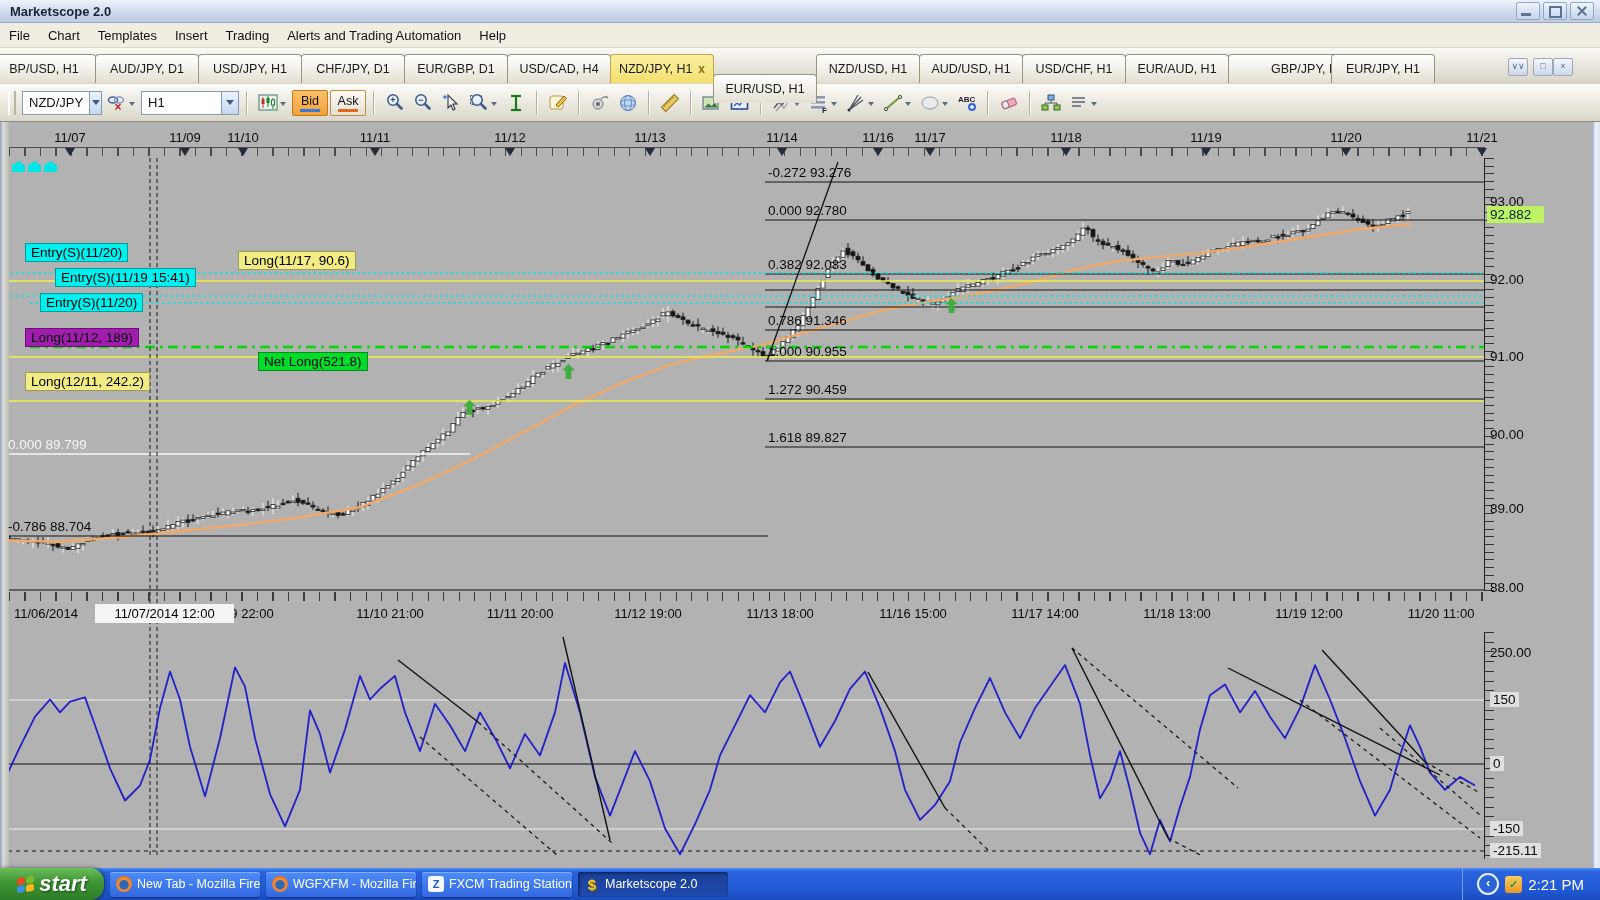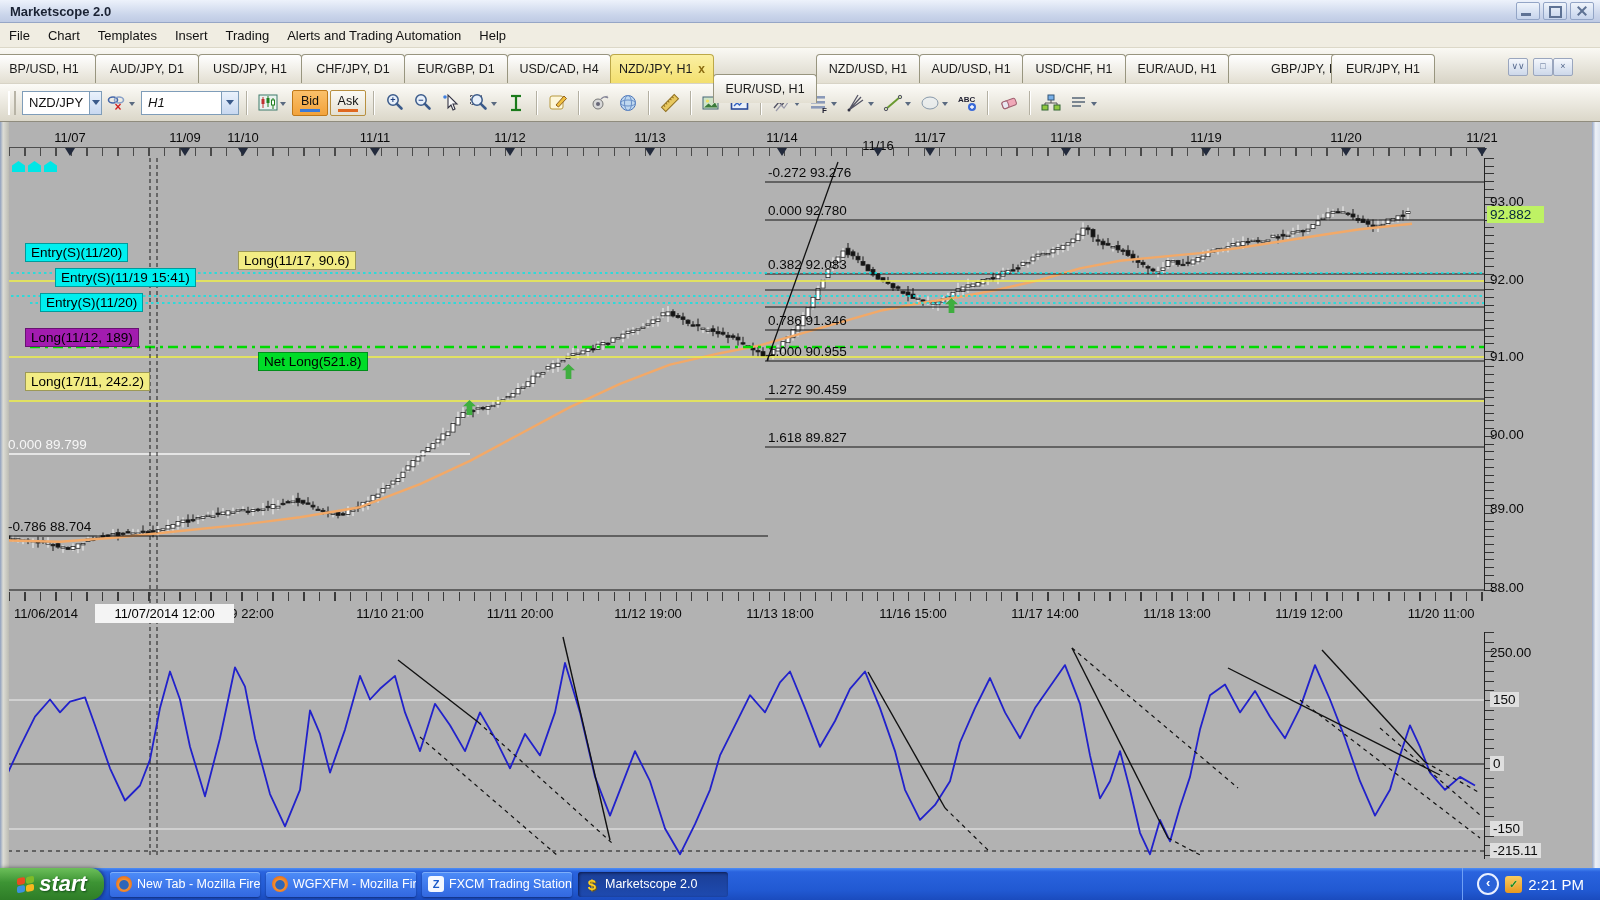--- a/index.html
+++ b/index.html
@@ -200,21 +200,21 @@
         <span class="dd"></span>
       </div>
       <div class="tbtn">
         <svg width="22" height="22" viewBox="0 0 22 22">
           <ellipse cx="7" cy="8" rx="4.5" ry="3" fill="none" stroke="#4466AA" stroke-width="1.6"></ellipse>
           <ellipse cx="13" cy="8" rx="4.5" ry="3" fill="none" stroke="#88A0C8" stroke-width="1.6"></ellipse>
           <text x="12" y="19" font-size="12" font-weight="bold" fill="#D02020" text-anchor="middle">×</text>
         </svg>
         <span class="smalldd"></span>
       </div>
-      <div class="combo" style="width: 96px; font-style: italic;">
+      <div class="combo" style="width: 96px;">
         <span class="val">H1</span>
         <span class="dd"></span>
       </div>
       <div class="tbsep"></div>
       <div class="tbtn">
         <svg width="22" height="22" viewBox="0 0 22 22">
           <rect x="2" y="3" width="18" height="15" fill="#EAF2EF" stroke="#3D7A6A"></rect>
           <line x1="6" y1="5" x2="6" y2="16" stroke="#C03030"></line>
           <rect x="4.5" y="7" width="3" height="5" fill="#C03030"></rect>
           <line x1="11" y1="4" x2="11" y2="15" stroke="#208020"></line>
@@ -744,21 +744,21 @@
         <div class="topdate" style="left: 243px; top: 8px;">11/10</div>
         <div class="tritick" style="left: 243px;"></div>
         <div class="topdate" style="left: 375px; top: 8px;">11/11</div>
         <div class="tritick" style="left: 375px;"></div>
         <div class="topdate" style="left: 510px; top: 8px;">11/12</div>
         <div class="tritick" style="left: 510px;"></div>
         <div class="topdate" style="left: 650px; top: 8px;">11/13</div>
         <div class="tritick" style="left: 650px;"></div>
         <div class="topdate" style="left: 782px; top: 8px;">11/14</div>
         <div class="tritick" style="left: 782px;"></div>
-        <div class="topdate" style="left: 878px; top: 16px;">11/16</div>
+        <div class="topdate" style="left: 878px; top: 8px;">11/16</div>
         <div class="tritick" style="left: 878px;"></div>
         <div class="topdate" style="left: 930px; top: 8px;">11/17</div>
         <div class="tritick" style="left: 930px;"></div>
         <div class="topdate" style="left: 1066px; top: 8px;">11/18</div>
         <div class="tritick" style="left: 1066px;"></div>
         <div class="topdate" style="left: 1206px; top: 8px;">11/19</div>
         <div class="tritick" style="left: 1206px;"></div>
         <div class="topdate" style="left: 1346px; top: 8px;">11/20</div>
         <div class="tritick" style="left: 1346px;"></div>
         <div class="topdate" style="left: 1482px; top: 8px;">11/21</div>
@@ -793,21 +793,21 @@
         <div class="fiblbl" style="left: 768px; top: 260px;">1.272 90.459</div>
         <div class="fiblbl" style="left: 768px; top: 308px;">1.618 89.827</div>
         <div class="fiblbl" style="left: 8px; top: 315px; color: rgb(246, 246, 246);">0.000 89.799</div>
         <div class="fiblbl" style="left: 8px; top: 397px; color: rgb(10, 10, 10);">-0.786 88.704</div>
         <div class="tradelbl" style="left: 25px; top: 121px; background: rgb(0, 239, 239);">Entry(S)(11/20)</div>
         <div class="tradelbl" style="left: 238px; top: 129px; background: rgb(242, 236, 132);">Long(11/17, 90.6)</div>
         <div class="tradelbl" style="left: 55px; top: 146px; background: rgb(0, 239, 239);">Entry(S)(11/19 15:41)</div>
         <div class="tradelbl" style="left: 40px; top: 171px; background: rgb(0, 239, 239);">Entry(S)(11/20)</div>
         <div class="tradelbl" style="left: 25px; top: 206px; background: #a21caf;">Long(11/12, 189)</div>
         <div class="tradelbl" style="left: 258px; top: 230px; background: rgb(0, 220, 40);">Net Long(521.8)</div>
-        <div class="tradelbl" style="left: 25px; top: 250px; background: rgb(242, 236, 132);">Long(17/11, 242.2)</div>
+        <div class="tradelbl" style="left: 25px; top: 250px; background: rgb(242, 236, 132);">Long(12/11, 242.2)</div>
         <div class="garrow" style="left: 463px; top: 278px;"></div>
         <div class="garrow" style="left: 562px; top: 242px;"></div>
         <div class="garrow" style="left: 945px; top: 176px;"></div>
         <div class="cyflag" style="left: 12px; top: 39px;"></div>
         <div class="cyflag" style="left: 28px; top: 39px;"></div>
         <div class="cyflag" style="left: 44px; top: 39px;"></div>
       </div>
     <div class="cursorbox" id="cursorbox" style="left: 95px; width: 139px; text-align: center;">11/07/2014 12:00</div>
     <div class="pricebadge" id="pricebadge" style="top: 84px; background: #bef264;">92.882</div>
   </div>

